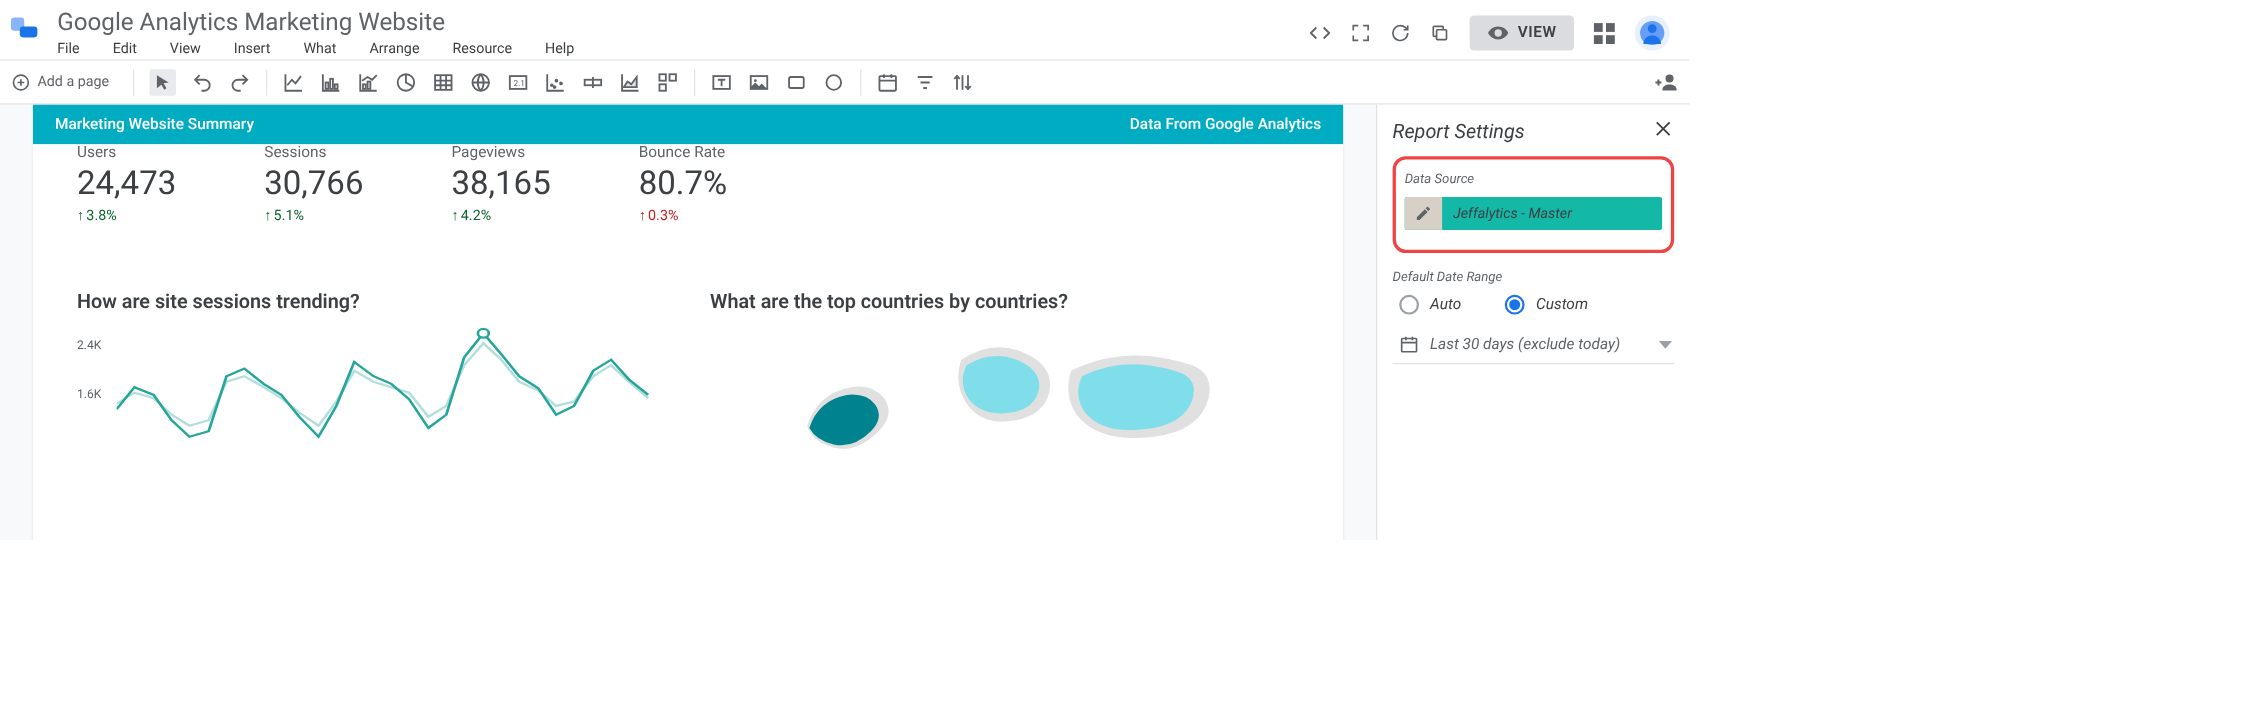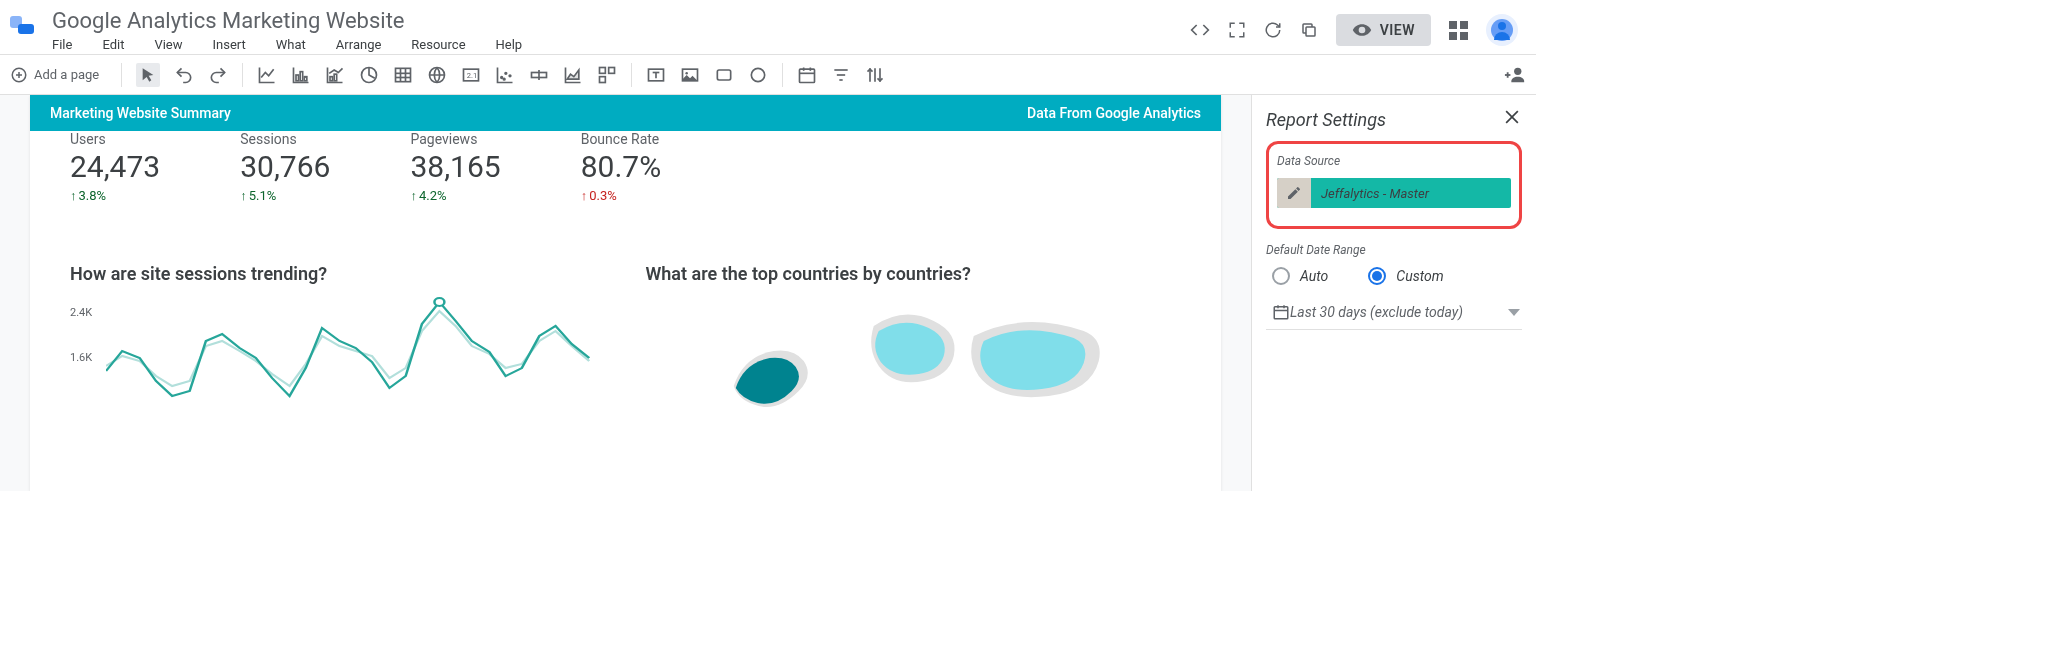--- a/index.html
+++ b/index.html
@@ -172,21 +172,21 @@
   .ds-name { flex:1; display:flex; align-items:center; padding-left:10px; color:#3c4043; font-size:13px; }
 
   .dr-label { font-size:12px; color:#5f6368; margin-bottom:10px; }
   .radio-row { display:flex; gap:40px; margin-bottom:14px; padding-left:6px; }
   .radio { display:flex; align-items:center; gap:10px; font-size:14px; color:#3c4043; cursor:pointer; }
   .radio .circ { width:18px; height:18px; border:2px solid #9aa0a6; border-radius:50%; display:flex; align-items:center; justify-content:center; }
   .radio.checked .circ { border-color:#1a73e8; }
   .radio.checked .circ::after { content:""; width:10px; height:10px; border-radius:50%; background:#1a73e8; }
 
   .date-select {
-    display:flex; align-items:center; 
+    display:flex; align-items:center; gap:10px;
     border-bottom:1px solid #e0e0e0;
     padding: 4px 2px 8px 6px;
     color:#5f6368;
     font-size:14px;
   }
   .date-select .spacer { flex:1; }
   .caret-down { width:0; height:0; border-left:6px solid transparent; border-right:6px solid transparent; border-top:7px solid #9aa0a6; }
 
 </style>
 </head>

